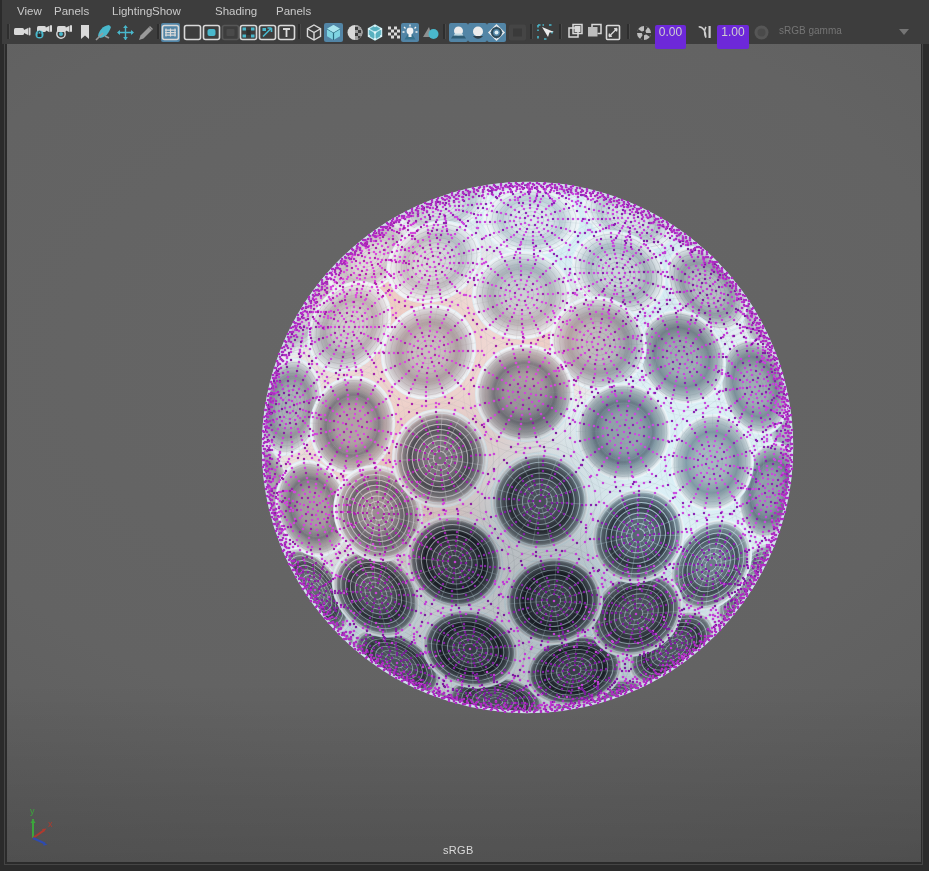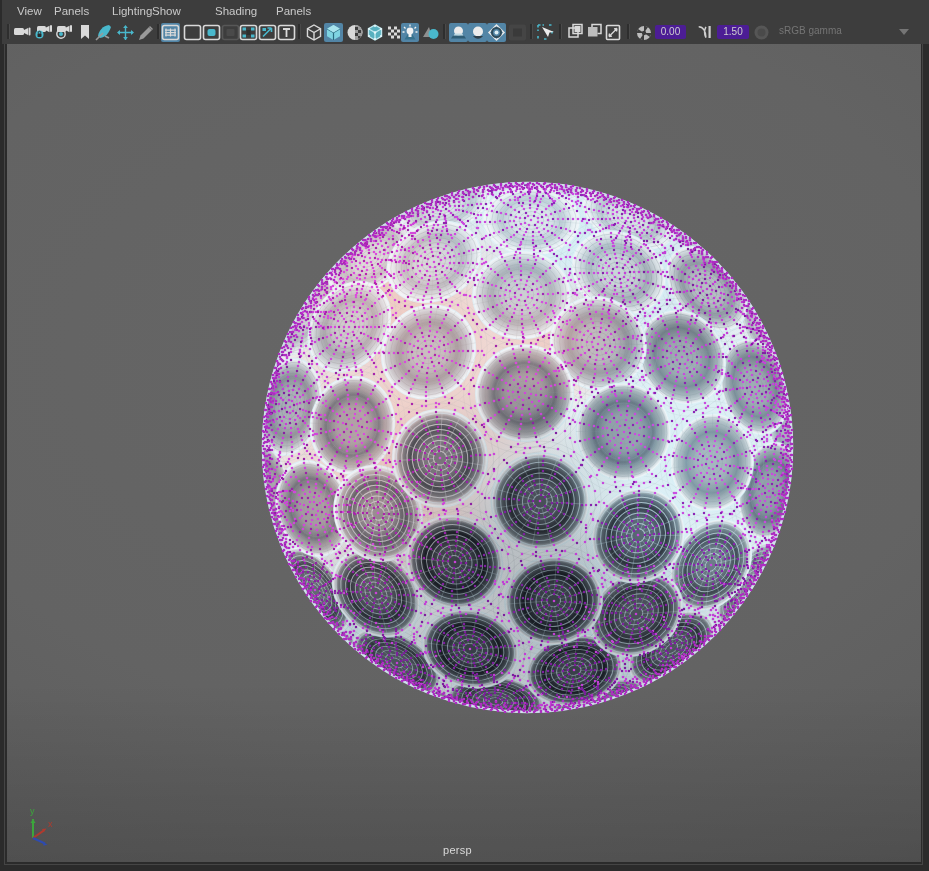--- a/index.html
+++ b/index.html
@@ -5,21 +5,21 @@
 #vpborder{position:absolute;left:4px;top:42px;width:917px;height:821px;border:1px solid #454545;}
 .vp{position:absolute;left:7px;top:44px;width:914px;height:818px;
 background:linear-gradient(180deg, rgba(0,0,0,0) 78%, rgba(0,0,0,0.14) 100%),
 radial-gradient(ellipse 130% 100% at 46% 38%, #666666 0%, #636363 45%, #5c5c5c 72%, #4c4c4c 100%);}
 #sphwrap{position:absolute;left:7px;top:44px;width:914px;height:818px;overflow:hidden;}
 #sphwrap svg{left:-7px !important;top:-44px !important;}
 #topbar{position:absolute;left:2px;top:0;width:927px;height:44px;background:#3d3d3d;}
 #menus span{position:absolute;top:5px;white-space:nowrap;color:#c9c9c9;font-size:11.5px;}
 .persp{position:absolute;left:443px;top:844px;color:#dadada;font-size:11px;letter-spacing:.3px;}
 .sep{position:absolute;top:24px;width:2px;height:15px;background:#2e2e2e;border-right:1px solid #4a4a4a;}
-.fld{position:absolute;top:25px;height:14px;background:#4c1d95;color:#cfcfcf;font-size:10px;
+.fld{position:absolute;top:25px;height:24px;background:#6d28d9;color:#cfcfcf;font-size:12px;
 text-align:center;line-height:14px;border-radius:2px;}
 .act{position:absolute;top:23px;width:19px;height:19px;background:#5285a6;border-radius:2px;}
 </style></head><body>
 <div id="vpborder"></div>
 <div class="vp"></div>
 <div id="sphwrap">
 <svg width="929" height="871" viewBox="0 0 929 871" style="position:absolute;left:0;top:0">
 <defs>
 <radialGradient id="q0">
           <stop offset="0" stop-color="#444c56"></stop>
@@ -1101,31 +1101,31 @@
         <path d="M8 8L8 15.5L4 14z"></path>
         <path d="M8 8L0.5 8L2 4z"></path>
       </g>
       <circle cx="8" cy="8" r="2.2" fill="#3d3d3d"></circle>
     </svg>
 <div class="fld" style="left:653px;width:31px">0.00</div>
 <svg style="position:absolute;left:694px;top:25px" width="18" height="15" viewBox="0 0 18 15">
       <path d="M2.7 1.8c4.5 0 7.2 4.5 7.2 10.8M9.9 1.8c-1.8 3.6-1.8 7.2 0 10.8" stroke="#cfcfcf" stroke-width="1.5" fill="none"></path>
       <rect x="12.5" y="1" width="2.2" height="12" fill="#cfcfcf"></rect>
     </svg>
-<div class="fld" style="left:715px;width:32px">1.50</div>
+<div class="fld" style="left:715px;width:32px">1.00</div>
 <svg style="position:absolute;left:751px;top:25px" width="17" height="15" viewBox="0 0 17 15">
       <circle cx="8.5" cy="7.5" r="7" fill="#565656"></circle>
       <circle cx="8.5" cy="7.5" r="4" fill="#4a4a4a"></circle>
     </svg>
 <div style="position:absolute;left:777px;top:25px;color:#757575;font-size:10px;">sRGB gamma</div>
 <svg style="position:absolute;left:896px;top:28px" width="12" height="8" viewBox="0 0 12 8">
       <path d="M1 1l5 6 5-6z" fill="#757575"></path>
     </svg>
 </div>
-<div class="persp">persp</div>
+<div class="persp">sRGB</div>
 <svg style="position:absolute;left:18px;top:806px" width="50" height="50" viewBox="0 0 50 50">
 <path d="M15 32V13" stroke="#3ca63c" stroke-width="2"></path>
 <path d="M15 13l-2.5 4h5z" fill="#3ca63c"></path>
 <text x="12" y="8" fill="#3ca63c" font-size="9" font-family="Liberation Sans">y</text>
 <path d="M15 32l11-7.6" stroke="#b03a2e" stroke-width="2"></path>
 <path d="M28.5 22.5l-4.6.6 2 3z" fill="#b03a2e"></path>
 <text x="30" y="21" fill="#b03a2e" font-size="9" font-family="Liberation Sans">x</text>
 <path d="M15 32l12 5.5" stroke="#2e4bb0" stroke-width="2"></path>
 <path d="M29.5 38.5l-4.3-2.3.2 3.6z" fill="#2e4bb0"></path>
 </svg>

